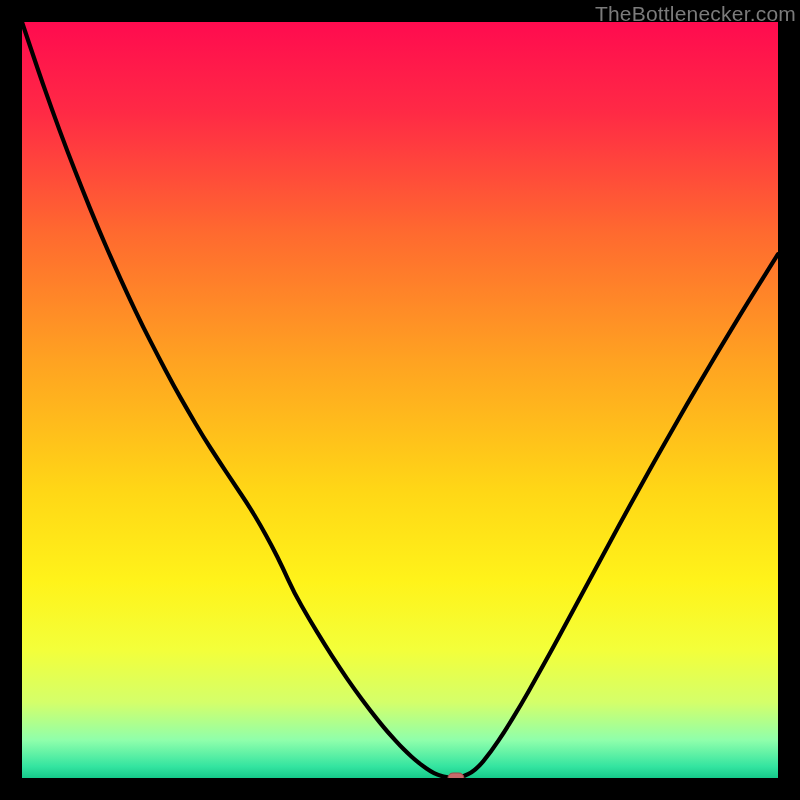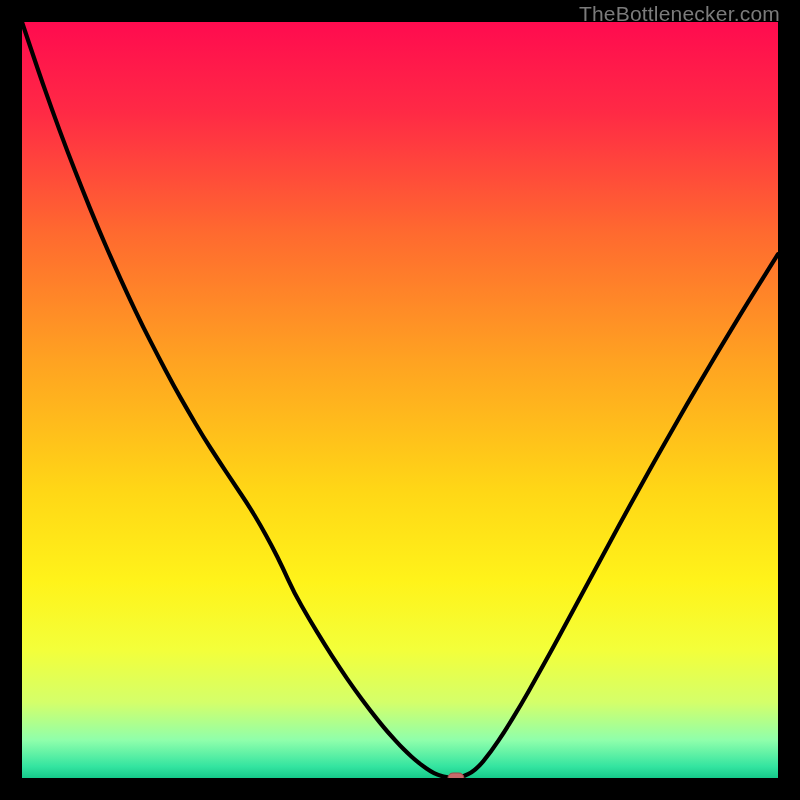--- a/index.html
+++ b/index.html
@@ -20,21 +20,21 @@
   .plot {
     position: absolute;
     left: 22px;
     top: 22px;
     width: 756px;
     height: 756px;
   }
   .watermark {
     position: absolute;
     top: 2px;
-    right: 20px;
+    right: 4px;
     color: #7b7b7b;
     font-size: 21px;
     font-weight: 500;
     letter-spacing: 0.2px;
     user-select: none;
   }
 </style>
 </head>
 <body>
 

